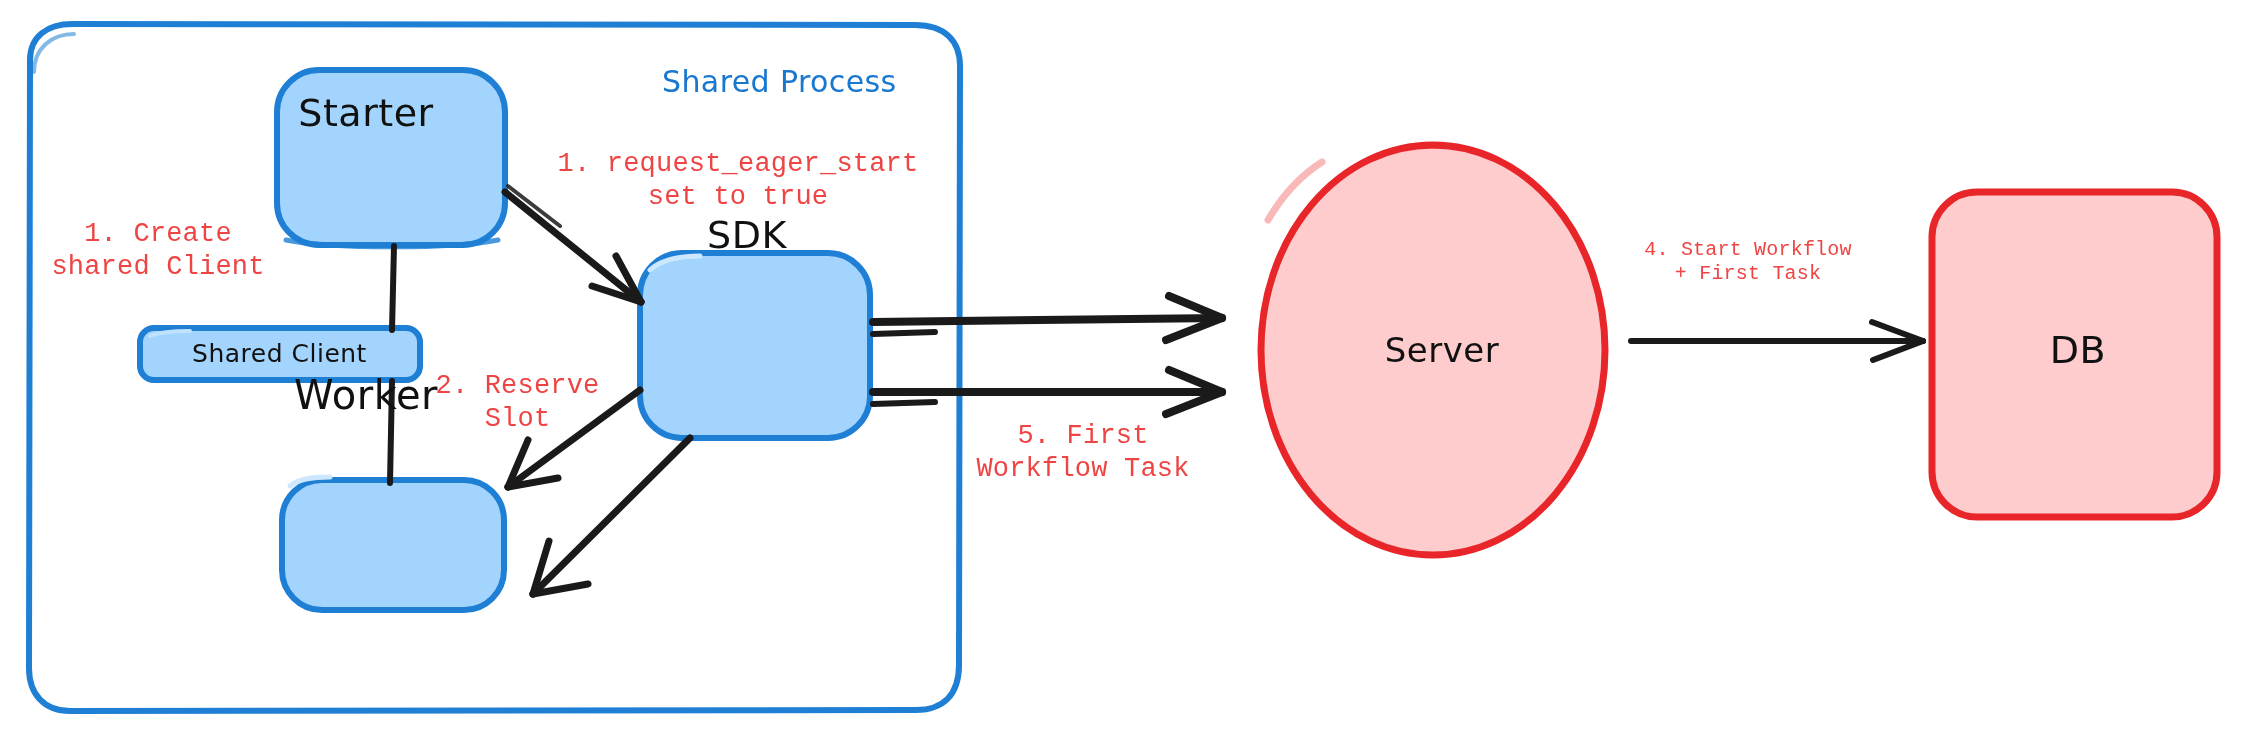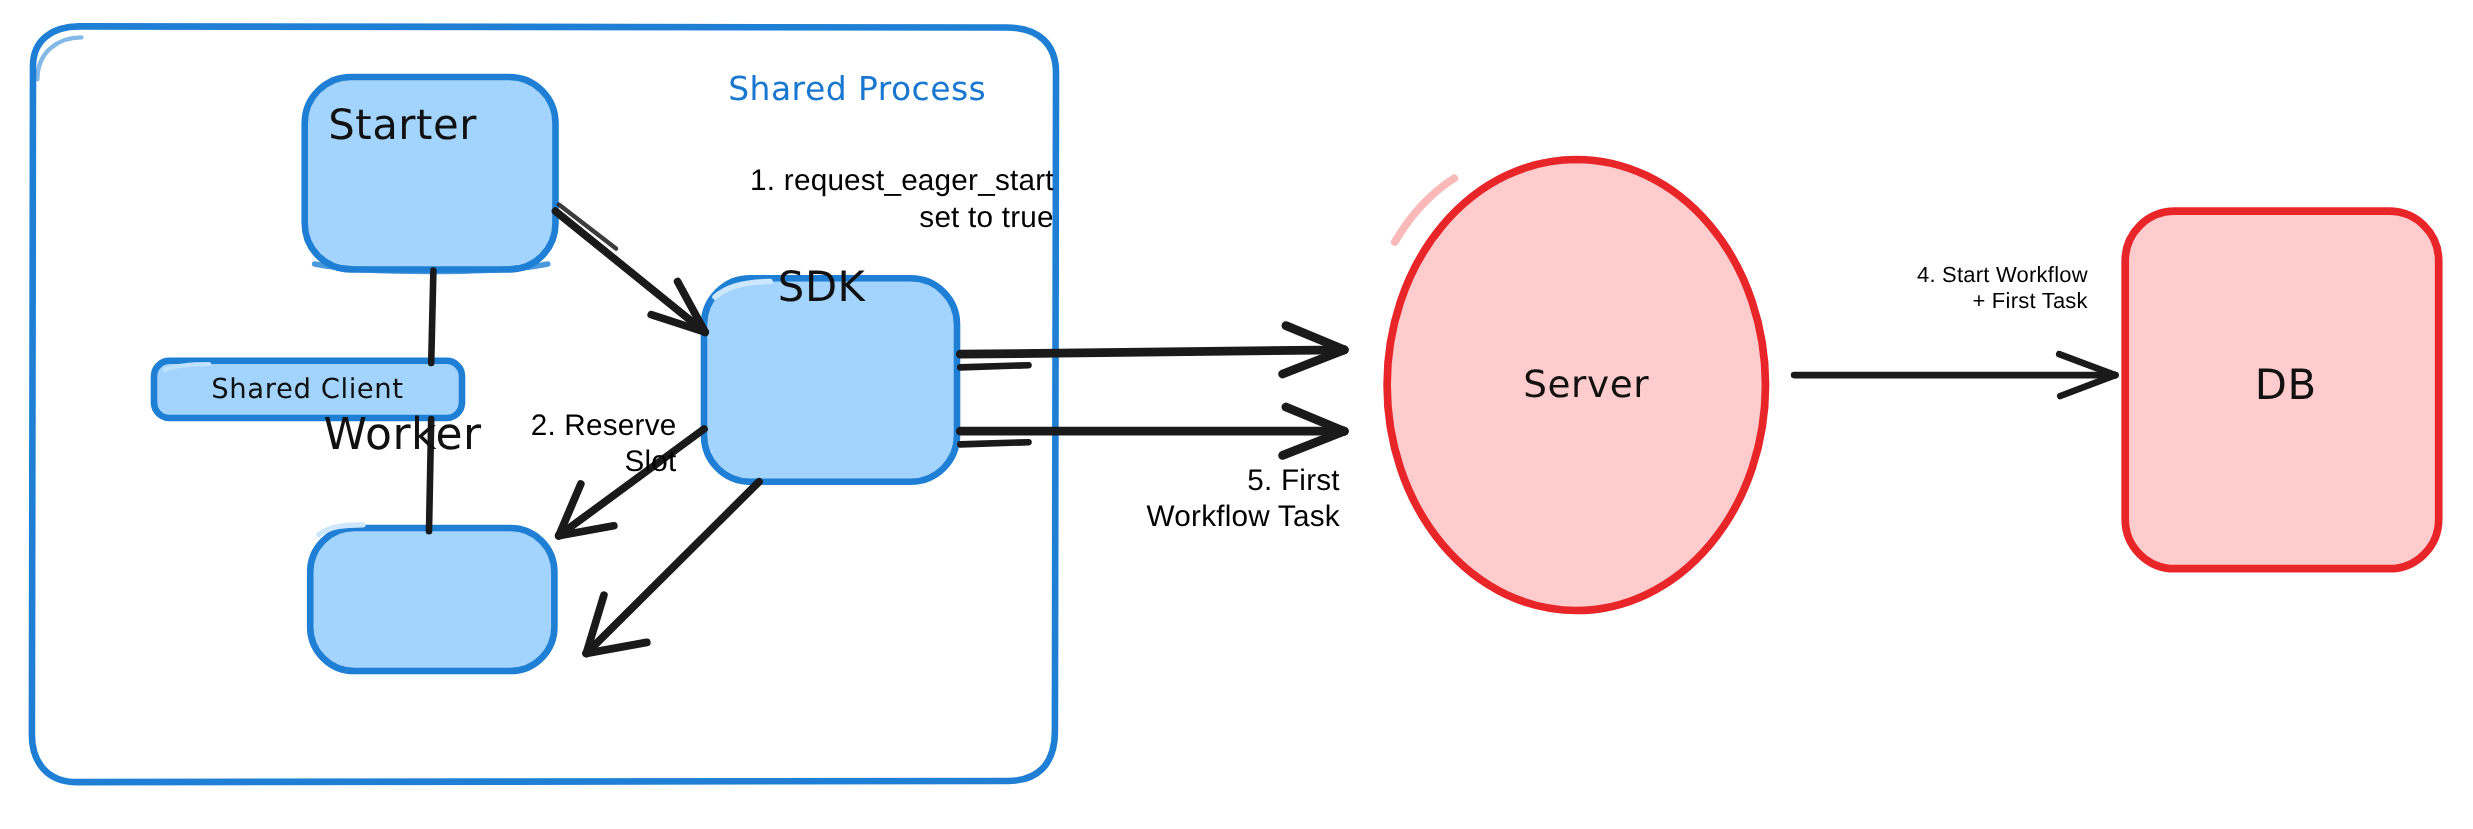--- a/index.html
+++ b/index.html
@@ -31,35 +31,35 @@
     align-items: center;
     justify-content: center;
     color: #111111;
     font-family: "DejaVu Sans", sans-serif;
     pointer-events: none;
     white-space: pre;
     letter-spacing: 0.5px;
   }
   .edge-label {
     position: absolute;
-    text-align: right;
-    color: #000000;
-    font-family: Liberation Sans, sans-serif;
+    text-align: center;
+    color: #ef4444;
+    font-family: Liberation Mono, monospace;
     line-height: 1.22;
     white-space: pre-line;
     letter-spacing: 0.2px;
   }
   .group-title {
     position: absolute;
     font-family: "DejaVu Sans", sans-serif;
     letter-spacing: 0.4px;
   }
   .lbl-starter  { left: 276px; top: 78px;  width: 180px; height: 70px; font-size: 38px; }
   .lbl-worker   { left: 276px; top: 360px; width: 180px; height: 70px; font-size: 40px; }
-  .lbl-sdk      { left: 672px; top: 226px; width: 150px; height: 70px; font-size: 38px; }
+  .lbl-sdk      { left: 672px; top: 200px; width: 150px; height: 70px; font-size: 38px; }
   .lbl-shclient { left: 142px; top: 332px; width: 275px; height: 42px; font-size: 25px; }
   .lbl-server   { left: 1332px; top: 315px; width: 220px; height: 70px; font-size: 34px; }
   .lbl-db       { left: 1968px; top: 315px; width: 220px; height: 70px; font-size: 38px; }
 </style>
 </head>
 <body>
 
 <div id="canvas">
 
   <svg id="svg-layer" viewBox="0 0 2248 754" xmlns="http://www.w3.org/2000/svg">
@@ -164,20 +164,22 @@
   <div class="node-label lbl-shclient">Shared Client</div>
 
   <div class="node-label lbl-worker">Worker</div>
 
   <div class="node-label lbl-sdk">SDK</div>
 
   <div class="node-label lbl-server">Server</div>
 
   <div class="node-label lbl-db">DB</div>
 
+  <div class="edge-label" style="left:28px; top:218px; width:260px; font-size:27px;">1. Create
+shared Client</div>
 
   <div class="edge-label" style="left:518px; top:148px; width:440px; font-size:27px;">1. request_eager_start
 set to true</div>
 
   <div class="edge-label" style="left:420px; top:370px; width:195px; font-size:27px;">2. Reserve
 Slot</div>
 
 
   <div class="edge-label" style="left:1598px; top:238px; width:300px; font-size:20px;">4. Start Workflow
 + First Task</div>

